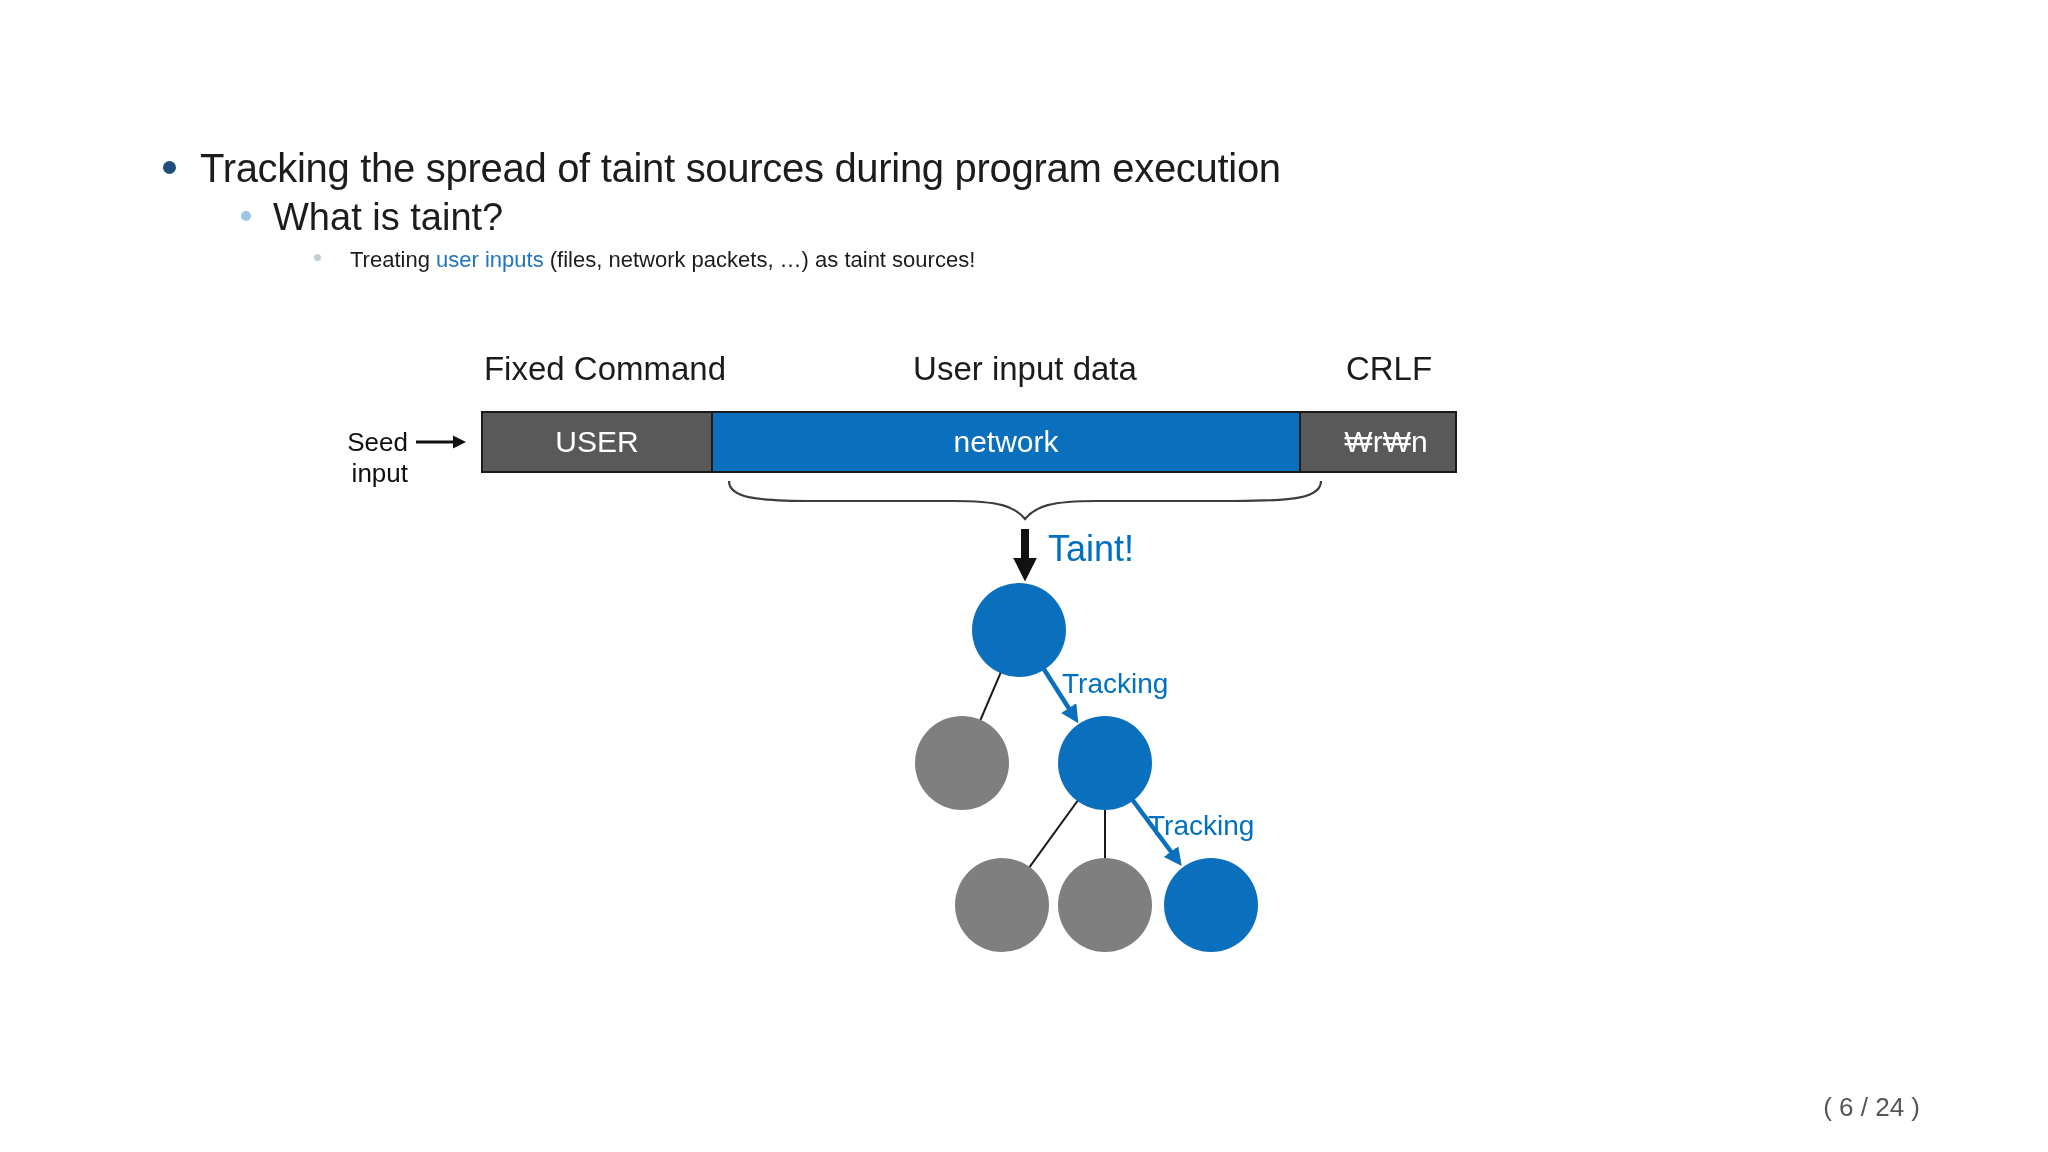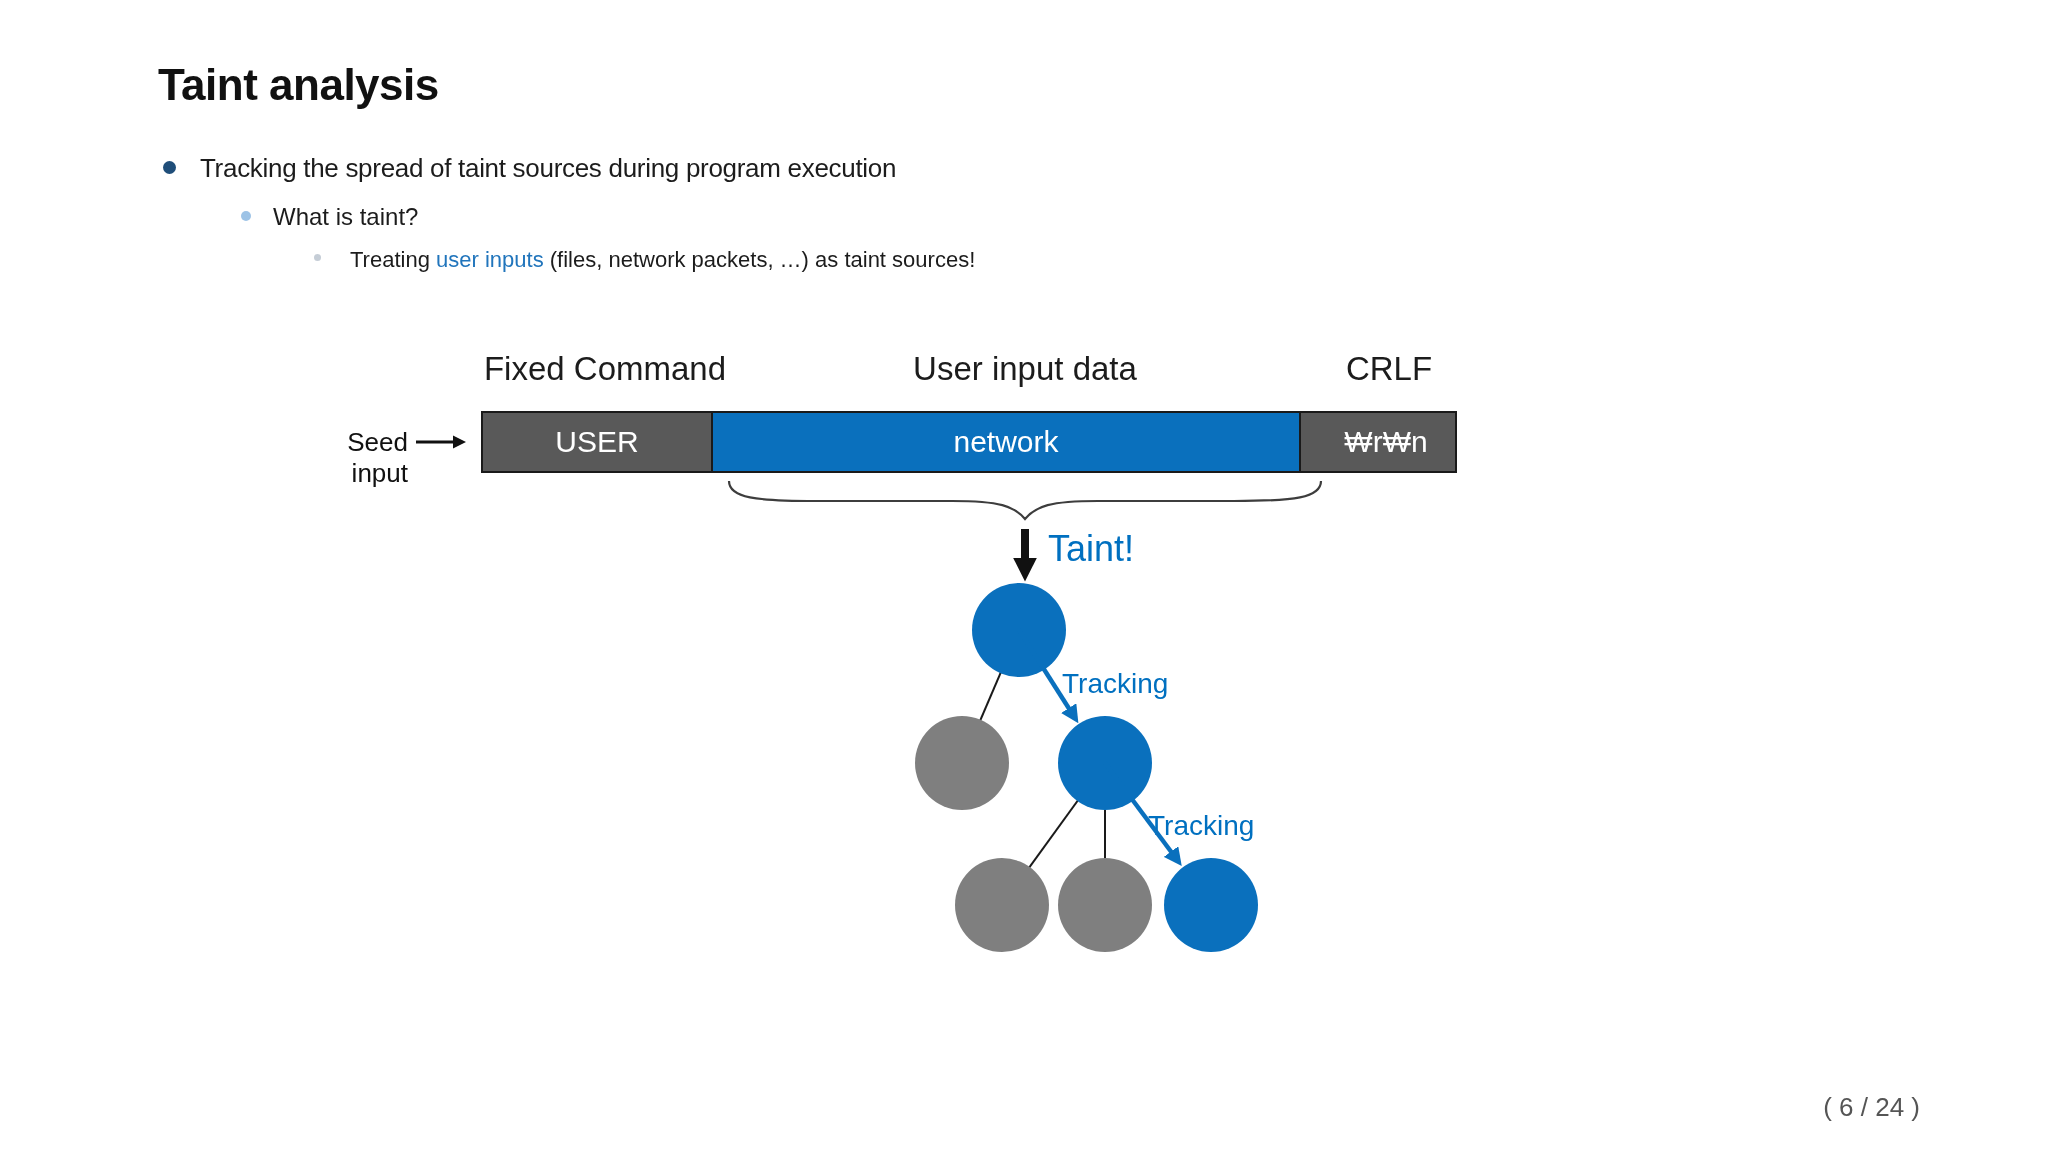--- a/index.html
+++ b/index.html
@@ -2,22 +2,22 @@
 <html><head>
 <meta charset="utf-8">
 <style>
   html,body{margin:0;padding:0;background:#fff;}
   .slide{
     position:relative;width:2048px;height:1152px;background:#ffffff;overflow:hidden;
     font-family:"Liberation Sans","DejaVu Sans",sans-serif;color:#1b1b1b;
   }
   .abs{position:absolute;}
   .title{left:158px;top:60px;font-size:44px;font-weight:700;letter-spacing:-0.5px;color:#111;}
-  .b1-text{left:200px;top:144px;font-size:26px;line-height:48px;color:#1c1c1c;letter-spacing:-0.3px;}
-  .b2-text{left:273px;top:198px;font-size:24px;line-height:38px;color:#1c1c1c;}
+  .b1-text{left:200px;top:144px;font-size:40px;line-height:48px;color:#1c1c1c;letter-spacing:-0.3px;}
+  .b2-text{left:273px;top:198px;font-size:38px;line-height:38px;color:#1c1c1c;}
   .b3-text{left:350px;top:246px;font-size:22px;line-height:28px;color:#1c1c1c;}
   .dot{border-radius:50%;}
   .dot1{left:163px;top:161px;width:13px;height:13px;background:#1F4E79;}
   .dot2{left:241px;top:211px;width:10px;height:10px;background:#9DC3E6;}
   .dot3{left:314px;top:254px;width:7px;height:7px;background:#C5CDD6;}
   .hl-blue{color:#2175BC;}
   .seg-label{top:350px;font-size:33px;color:#1c1c1c;text-align:center;}
   .lbl-fixed{left:455px;width:300px;}
   .lbl-user{left:875px;width:300px;}
   .lbl-crlf{left:1314px;width:150px;}
@@ -36,21 +36,20 @@
   .trk1{left:1062px;top:668px;}
   .trk2{left:1148px;top:810px;}
   .page-num{right:128px;top:1092px;font-size:26px;color:#555;}
   svg.overlay{position:absolute;left:0;top:0;pointer-events:none;}
 </style>
 </head>
 <body>
 
 <div class="slide">
 
-  <div class="abs title">Taint analysis</div>
 
   <span class="abs dot dot1"></span>
   <div class="abs b1-text">Tracking the spread of taint sources during program execution</div>
 
   <span class="abs dot dot2"></span>
   <div class="abs b2-text">What is taint?</div>
 
   <span class="abs dot dot3"></span>
   <div class="abs seg-label lbl-fixed">Fixed Command</div>
 

